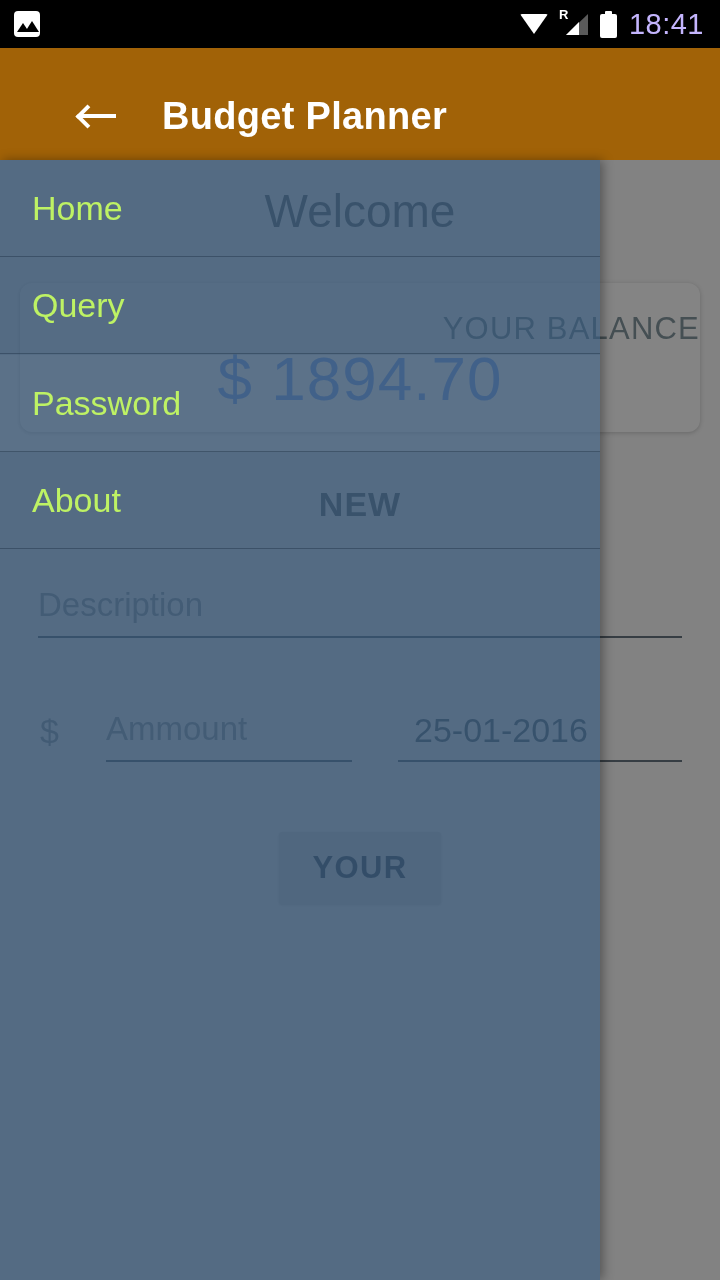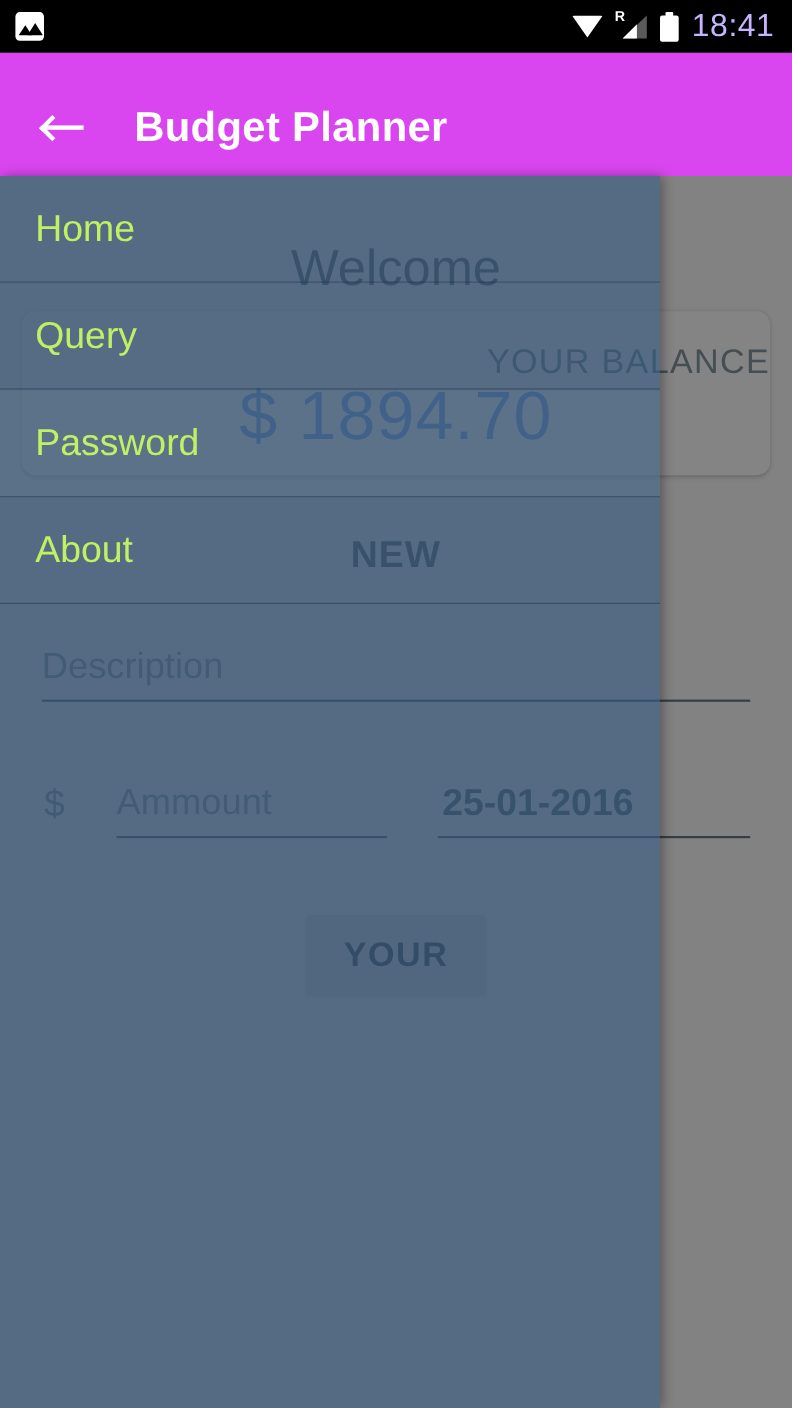--- a/index.html
+++ b/index.html
@@ -66,21 +66,21 @@
   }
   .batt-cap{
     position:absolute; top:0; left:5px; width:7px; height:4px;
     background:#fff; border-radius:1px 1px 0 0;
   }
   #clock{ color:#c4b5fd; font-size:29px; letter-spacing:0.5px; }
 
   
   #appbar{
     position:absolute; left:0; top:48px; width:720px; height:136px;
-    background:#d946ef; display:flex; align-items:center;
+    background:#a16207; display:flex; align-items:center;padding-left:40px;
   }
   #back-btn{
     width:72px; height:72px; margin-left:22px;
     display:flex; align-items:center; justify-content:center;
   }
   .back-arrow{ position:relative; width:40px; height:26px; }
   .back-arrow .shaft{
     position:absolute; left:2px; top:11px; width:36px; height:4px; background:#fff;
   }
   .back-arrow .head{
@@ -93,21 +93,21 @@
     margin-left:28px;
   }
 
   
   #content{
     position:absolute; left:0; top:160px; width:720px; height:1120px;
     background:#f3f3f3;
   }
   #welcome{
     position:absolute; left:0; top:24px; width:720px; text-align:center;
-    font-size:46px; color:#37474f; font-weight:300;margin-top:32px;
+    font-size:46px; color:#37474f; font-weight:300;
   }
   #balance-card{
     position:absolute; left:20px; top:123px; width:680px; height:149px;
     background:#fafafa; border-radius:12px;
     box-shadow:0 1px 4px rgba(0,0,0,.28);
   }
   #balance-label{
     position:absolute; left:0; top:28px; width:680px; text-align:right;
     font-size:31px; color:#546e7a; letter-spacing:1.2px;
   }
@@ -123,22 +123,22 @@
   .field{
     position:absolute;
     border-bottom:2px solid #2f4050;
     height:56px;
   }
   .field .ph{
     font-size:33px; color:#7b8a96; font-weight:300;
     position:absolute; bottom:12px; left:0; white-space:nowrap;
   }
   .field .val{
-    font-size:34px; color:#2f4656; font-weight:700;
-    position:absolute; bottom:10px; left:4px; white-space:nowrap;
+    font-size:34px; color:#2f4656; font-weight:400;
+    position:absolute; bottom:10px; left:16px; white-space:nowrap;
   }
   #desc-field{ left:38px; top:422px; width:644px; }
   #dollar-sign{
     position:absolute; left:40px; top:552px;
     font-size:34px; color:#76858f; font-weight:300;
   }
   #amount-field{ left:106px; top:546px; width:246px; }
   #date-field{ left:398px; top:546px; width:284px; }
 
   #save-btn{

